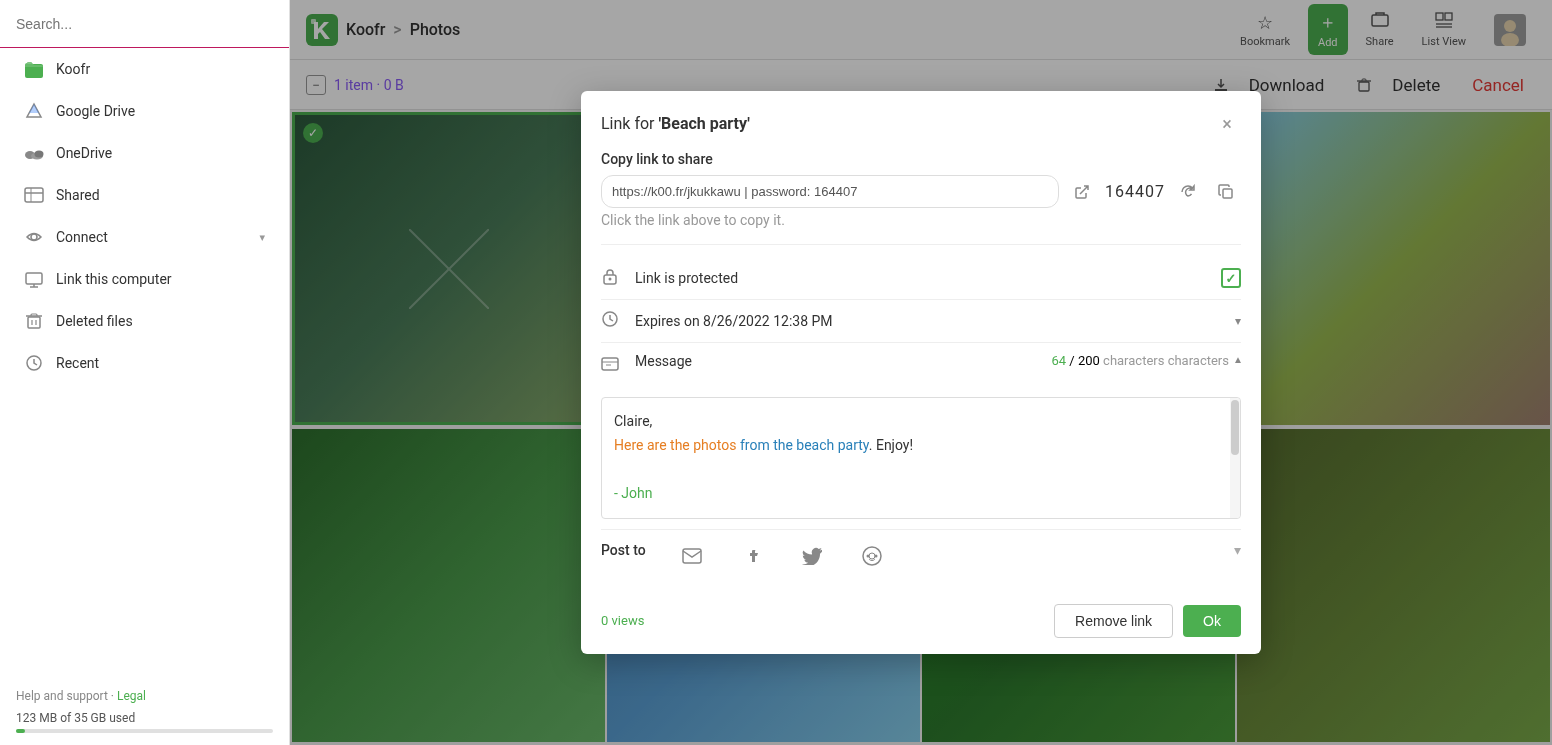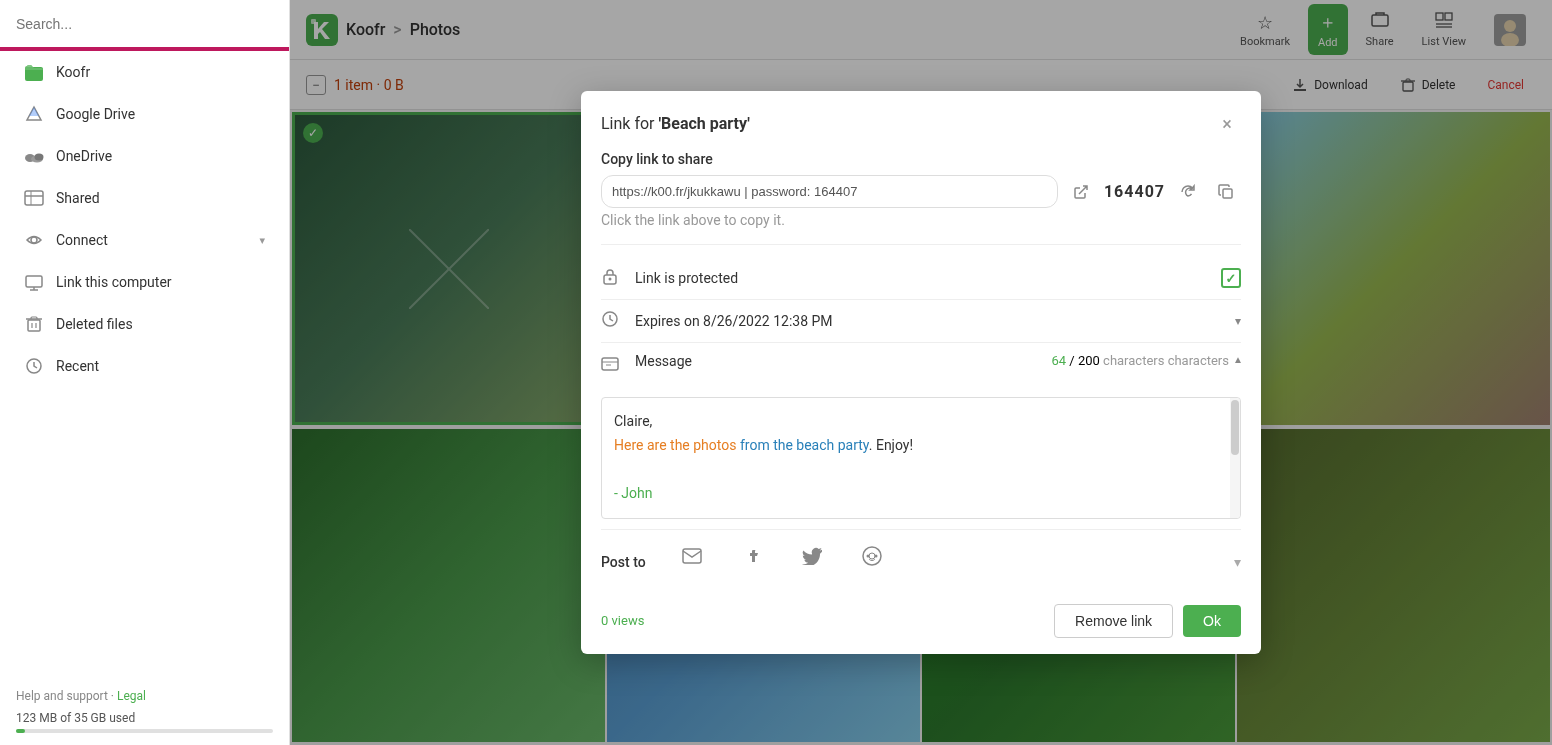--- a/index.html
+++ b/index.html
@@ -10,21 +10,21 @@
       width: 290px;
       background: #fff;
       border-right: 1px solid #e0e0e0;
       display: flex;
       flex-direction: column;
       height: 100%;
       flex-shrink: 0;
     }
     .sidebar-search {
       padding: 14px 16px;
-      border-bottom: 4px solid #be185d;
+      border-bottom: 1px solid #be185d;
     }
     .sidebar-search input {
       width: 100%;
       border: none;
       outline: none;
       color: #999;
       font-size: 14px;
       background: transparent;
     }
     .sidebar-item {
@@ -90,25 +90,25 @@
       align-items: center;
       padding: 0 16px;
       height: 50px;
       gap: 8px;
       font-size: 13px;
       color: #555;
     }
     .action-btn {
       display: flex;
       align-items: center;
-      gap: 6px;
+      gap: 20px;
       padding: 6px 12px;
       cursor: pointer;
       border-radius: 4px;
-      font-size: 12px;
+      font-size: 17px;
       color: #333;
       justify-content: space-between;
     }
     .action-btn.cancel { color: #e53935; }
     .action-btn.delete { color: #333; }
     .photo-cell {
       background: #ddd;
       aspect-ratio: 1;
       overflow: hidden;
       position: relative;
@@ -205,21 +205,21 @@
     }
     .copy-icon-btn {
       width: 30px; height: 30px;
       display: flex; align-items: center; justify-content: center;
       cursor: pointer;
       color: #888;
       font-size: 14px;
     }
     .password-display {
       font-size: 16px;
-      font-weight: 700;
+      font-weight: 400;
       color: #333;
       letter-spacing: 1px;
     }
     .copy-hint { font-size: 14px; color: #999; margin-top: 4px; }
 
     .modal-divider { height: 1px; background: #eee; margin: 12px 0; }
 
     .option-row {
       display: flex;
       align-items: center;
@@ -249,21 +249,21 @@
 
     .expires-text { font-size: 14px; color: #333; }
     .dropdown-arrow { color: #888; font-size: 12px; cursor: pointer; }
 
     .message-count { font-size: 13px; }
     .message-count .used { color: #4CAF50; }
     .expand-arrow { color: #888; font-size: 12px; cursor: pointer; transform: rotate(180deg); display: inline-block; }
 
     .post-to-row {
       display: flex;
-      align-items: flex-end;
+      align-items: flex-start;
       padding: 12px 0 8px;
       gap: 32px;
     }
     .post-to-label { font-size: 14px; color: #333; font-weight: 500; }
     .post-icon { width: 28px; height: 28px; display: flex; align-items: center; justify-content: center; cursor: pointer; color: #777; font-size: 16px; }
 
     .modal-footer {
       display: flex;
       align-items: center;
       padding: 10px 20px 16px;
@@ -280,21 +280,21 @@
     .btn-outline {
       background: #fff;
       border: 1px solid #ccc;
       color: #333;
     }
     .btn-primary {
       background: #4CAF50;
       color: #fff;
     }
 
-    .name-col { display: flex; align-items: center; padding: 8px 16px; font-size: 14px; color: #c2410c; border-bottom: 1px solid #eee; gap: 8px; }
+    .name-col { display: flex; align-items: center; padding: 8px 16px; font-size: 14px; color: #8b5cf6; border-bottom: 1px solid #eee; gap: 8px; }
     .minus-btn { width: 20px; height: 20px; border: 1px solid #999; border-radius: 3px; display: flex; align-items: center; justify-content: center; cursor: pointer; font-size: 14px; color: #777; flex-shrink: 0; }
   </style>
 </head>
 <body>
 
 <div class="sidebar">
   <div class="sidebar-search">
     <input type="text" placeholder="Search..." style="">
   </div>
 

